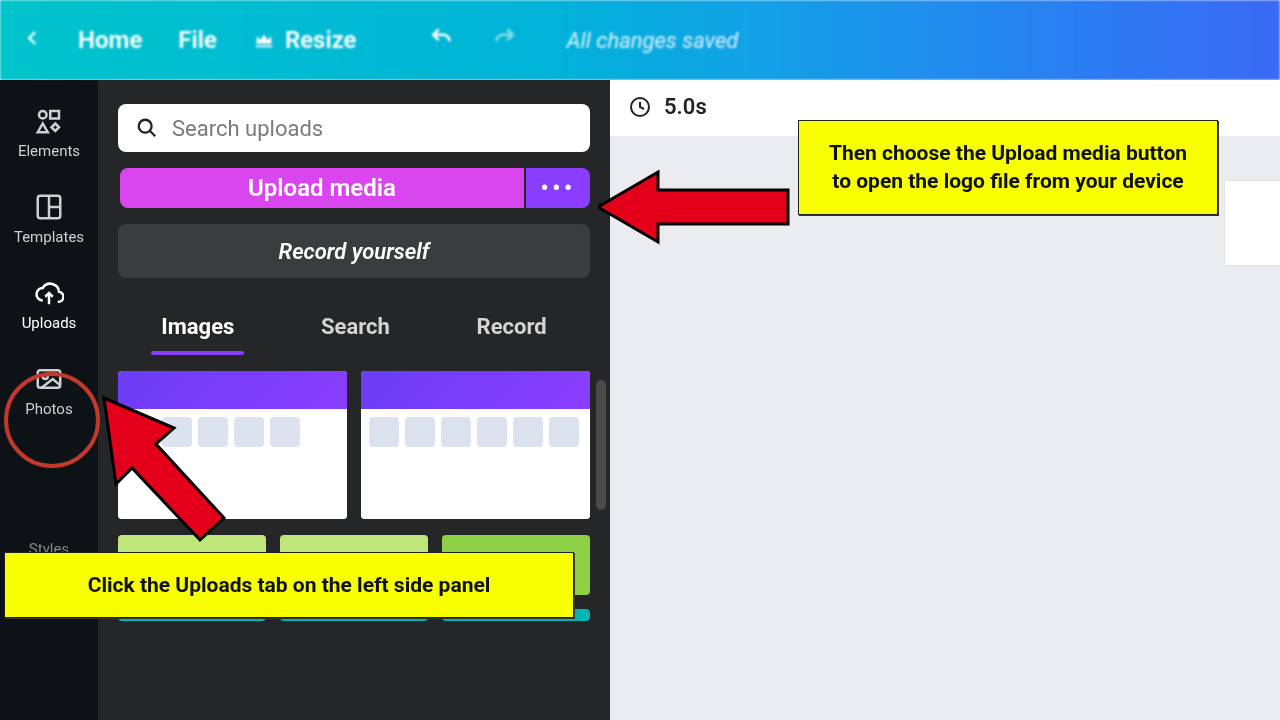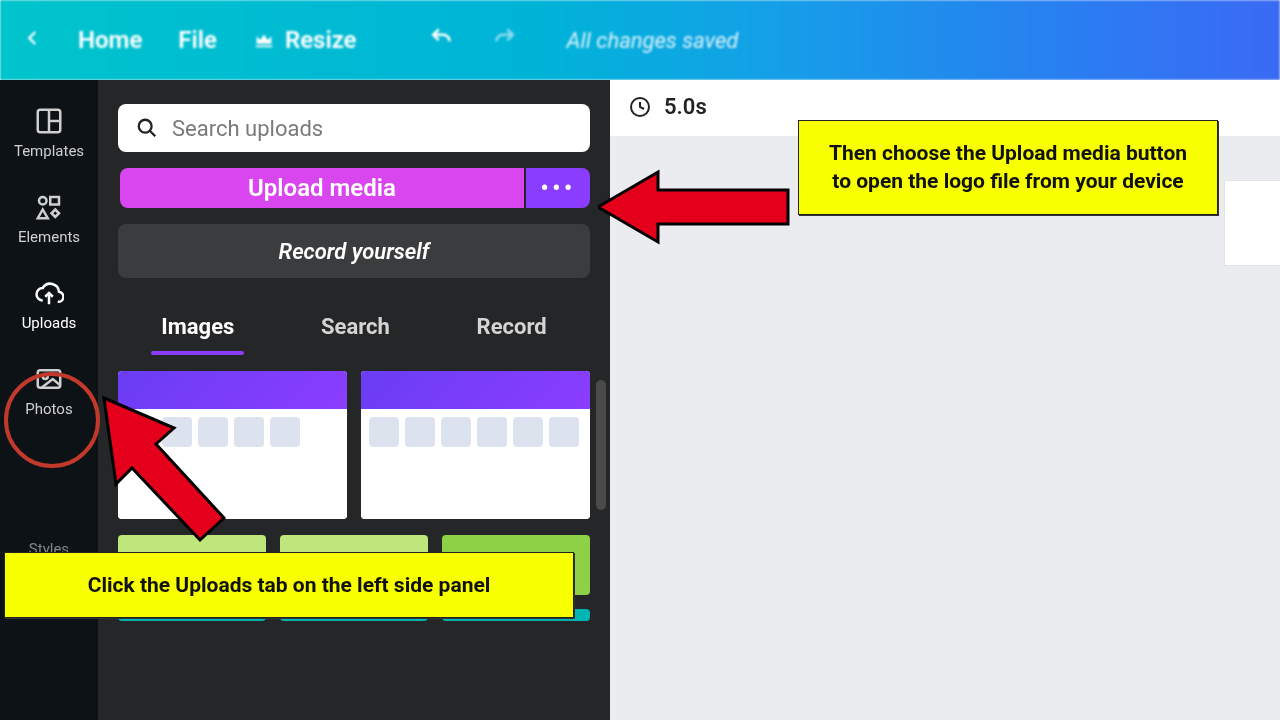--- a/index.html
+++ b/index.html
@@ -124,34 +124,34 @@
         </svg></span>
   </div>
   <div class="status">All changes saved</div>
 </div>
 
 <div class="workspace">
 
   <div class="rail" style="position:relative">
     <div class="rail-item">
       <svg viewBox="0 0 24 24" fill="none" stroke="#cfcfcf" stroke-width="2">
-          <rect x="3" y="3" width="18" height="18" rx="2"></rect>
-          <line x1="12" y1="3" x2="12" y2="21"></line>
-          <line x1="12" y1="12" x2="21" y2="12"></line>
-        </svg>
-      <span>Templates</span>
-    </div>
-    <div class="rail-item">
-      <svg viewBox="0 0 24 24" fill="none" stroke="#cfcfcf" stroke-width="2">
           <circle cx="7" cy="7" r="3"></circle>
           <rect x="13" y="4" width="7" height="6"></rect>
           <polygon points="7,14 11,21 3,21"></polygon>
           <path d="M17 14l3 3-3 3-3-3z"></path>
         </svg>
       <span>Elements</span>
+    </div>
+    <div class="rail-item">
+      <svg viewBox="0 0 24 24" fill="none" stroke="#cfcfcf" stroke-width="2">
+          <rect x="3" y="3" width="18" height="18" rx="2"></rect>
+          <line x1="12" y1="3" x2="12" y2="21"></line>
+          <line x1="12" y1="12" x2="21" y2="12"></line>
+        </svg>
+      <span>Templates</span>
     </div>
     <div class="rail-item active">
       <svg viewBox="0 0 24 24" fill="none" stroke="#fff" stroke-width="2">
           <path d="M7 18a5 5 0 0 1 0-10 7 7 0 0 1 13 3 4 4 0 0 1-1 8"></path>
           <polyline points="12 12 12 21"></polyline>
           <polyline points="9 15 12 12 15 15"></polyline>
         </svg>
       <span>Uploads</span>
     </div>
     <div class="rail-item">

